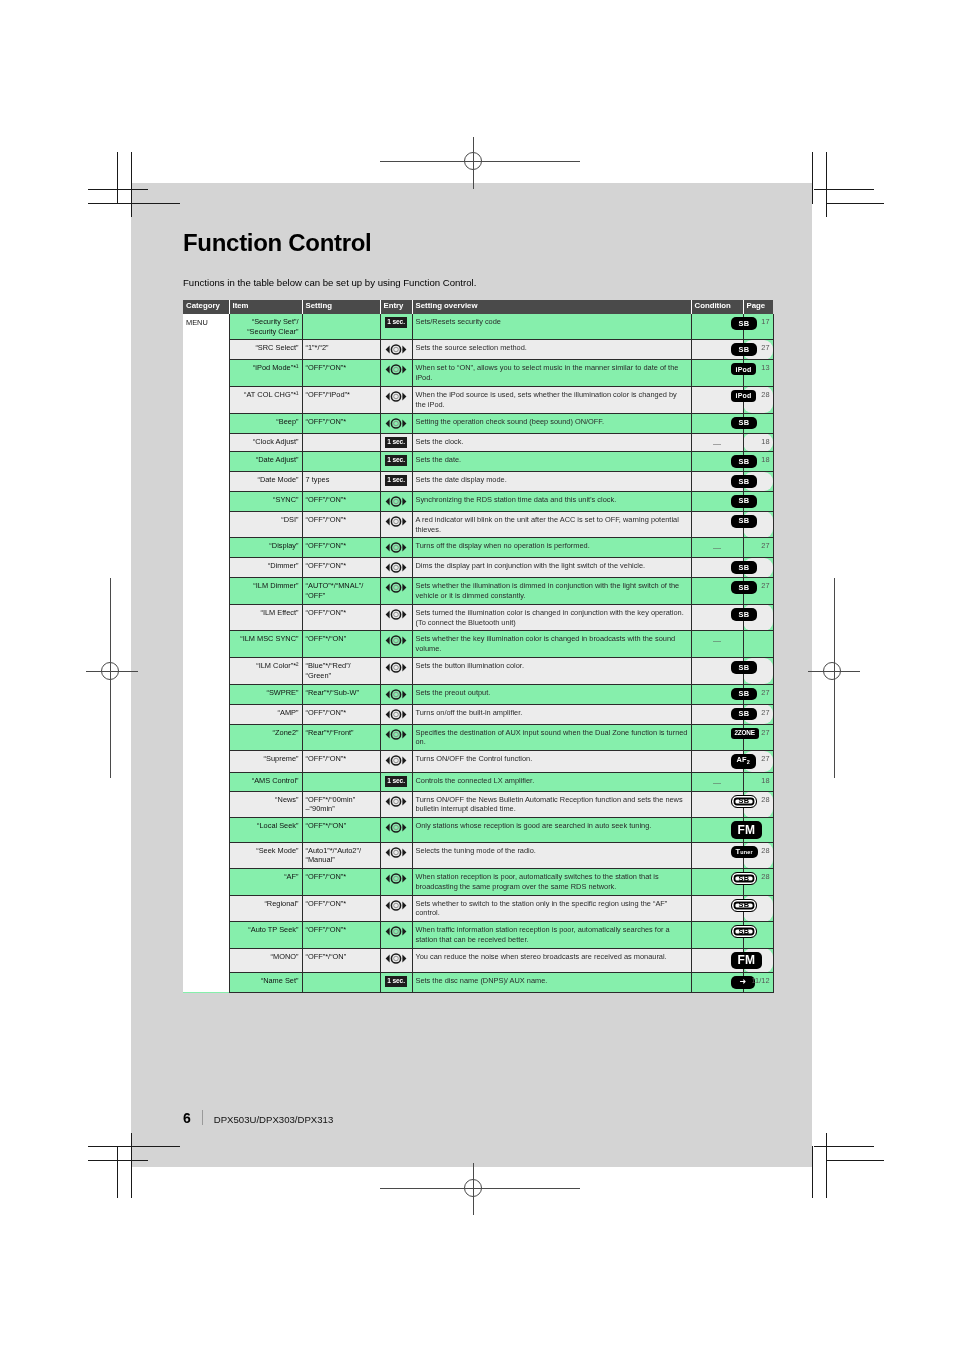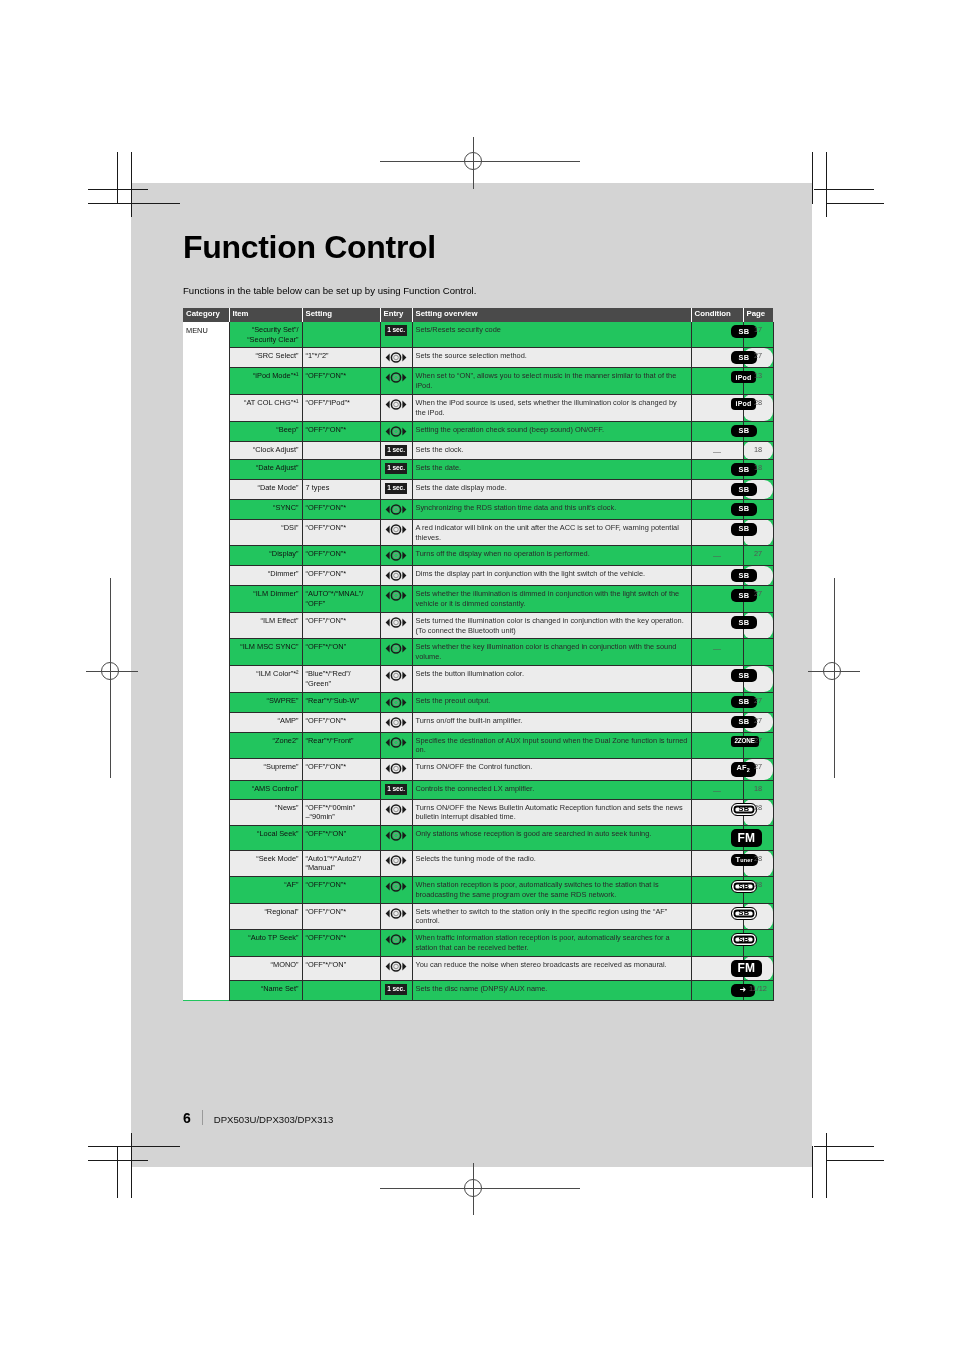--- a/index.html
+++ b/index.html
@@ -11,41 +11,41 @@
   .page-canvas{position:absolute;left:0;top:0;width:954px;height:1350px;background:#fff;}
   .trim-area{position:absolute;left:131px;top:183px;width:681px;height:984px;background:#d4d4d4;}
   .cropmark{position:absolute;background:#1a1a1a;}
   .regmark{position:absolute;width:34px;height:34px;}
   .regmark .rc{position:absolute;left:7px;top:7px;width:18px;height:18px;border:1px solid #4a4a4a;border-radius:50%;box-sizing:border-box;background:transparent;}
   .reg-long-h{position:absolute;height:1px;background:#4a4a4a;}
   .reg-long-v{position:absolute;width:1px;background:#4a4a4a;}
 
   
   .doc{position:absolute;left:183px;top:231px;width:590px;}
-  .page-title{font-size:32px;font-weight:bold;letter-spacing:-0.3px;color:#000;margin:0 0 22px 0;line-height:1;}
+  .page-title{font-size:24px;font-weight:bold;letter-spacing:-0.3px;color:#000;margin:0 0 22px 0;line-height:1;}
   .intro{font-size:9.6px;color:#000;margin:0 0 11px 0;line-height:1.3;}
 
   
-  .tbl-wrap{background:#22c55e;padding:0;}
+  .tbl-wrap{background:#86efac;padding:0;}
   table.fc{border-collapse:collapse;width:590px;table-layout:fixed;font-size:7.4px;color:#111;}
   table.fc th{background:#4a4a4a;color:#fff;font-weight:bold;text-align:left;
               padding:2px 3px 2.5px 3px;font-size:7.8px;line-height:1.15;
               border-right:1.5px solid #ffffff;vertical-align:middle;}
   table.fc th:last-child{border-right:none;}
   table.fc td{padding:3px 3px 3px 3px;vertical-align:top;line-height:1.32;
               border-bottom:0.8px solid #2b2b2b;}
   table.fc tbody tr.alt td{background:#ececec;}
   table.fc tbody tr td.c-cat{border-bottom:none;background:#fff !important;}
   .c-cat{width:46px;}
   .c-item{width:73px;}
   .c-set{width:78px;}
   .c-entry{width:32px;text-align:center;padding-left:0;padding-right:0;}
   .c-ov{width:278px;}
   .c-cond{width:52px;text-align:center;padding-left:0;padding-right:0;}
-  .c-page{width:30px;text-align:center;padding-left:0;padding-right:0;color:#555;border-radius:9px;}
+  .c-page{width:30px;text-align:right;padding-left:0;padding-right:0;color:#555;border-radius:9px;}
   td.c-item,td.c-set{color:#111;}
   td.c-ov{color:#2a2a2a;}
   .catlabel{color:#111;padding-top:1px;display:block;}
 
   
   table.fc td.c-item{border-left:0.8px solid #2b2b2b;text-align:right;}
   table.fc td.c-set{border-left:0.8px solid #2b2b2b;}
   table.fc td.c-entry{border-left:0.8px solid #2b2b2b;}
   table.fc td.c-ov{border-left:0.8px solid #2b2b2b;margin-left:16px;}
   table.fc td.c-cond{border-left:0.8px solid #2b2b2b;}
@@ -185,21 +185,21 @@
             </tr>
             <tr>
               <td class="c-item">“iPod Mode”*¹</td>
               <td class="c-set">“OFF”/“ON”*</td>
               <td class="c-entry"><span class="knob"><svg width="24" height="13" viewBox="0 0 24 13">
                     <circle cx="12" cy="6.5" r="4.6" fill="none" stroke="#1a1a1a" stroke-width="1.5"></circle>
                     <circle cx="12" cy="6.5" r="2.3" fill="none" stroke="#888" stroke-width="0.9"></circle>
                     <path d="M5.6 2.6 L5.6 10.4 L1.6 6.5 Z" fill="#1a1a1a"></path>
                     <path d="M18.4 2.6 L18.4 10.4 L22.4 6.5 Z" fill="#1a1a1a"></path>
                   </svg></span></td>
-              <td class="c-ov">When set to “ON”, allows you to select music in the manner similar to that of the iPod.</td>
+              <td class="c-ov">When set to “ON”, allows you to select music in the manner similar to date of the iPod.</td>
               <td class="c-cond"><span class="badge badge-ipod">iPod</span></td>
               <td class="c-page">13</td>
             </tr>
             <tr class="alt">
               <td class="c-item">“AT COL CHG”*¹</td>
               <td class="c-set">“OFF”/“iPod”*</td>
               <td class="c-entry"><span class="knob"><svg width="24" height="13" viewBox="0 0 24 13">
                     <circle cx="12" cy="6.5" r="4.6" fill="none" stroke="#1a1a1a" stroke-width="1.5"></circle>
                     <circle cx="12" cy="6.5" r="2.3" fill="none" stroke="#888" stroke-width="0.9"></circle>
                     <path d="M5.6 2.6 L5.6 10.4 L1.6 6.5 Z" fill="#1a1a1a"></path>
@@ -326,21 +326,21 @@
             </tr>
             <tr>
               <td class="c-item">“ILM MSC SYNC”</td>
               <td class="c-set">“OFF”*/“ON”</td>
               <td class="c-entry"><span class="knob"><svg width="24" height="13" viewBox="0 0 24 13">
                     <circle cx="12" cy="6.5" r="4.6" fill="none" stroke="#1a1a1a" stroke-width="1.5"></circle>
                     <circle cx="12" cy="6.5" r="2.3" fill="none" stroke="#888" stroke-width="0.9"></circle>
                     <path d="M5.6 2.6 L5.6 10.4 L1.6 6.5 Z" fill="#1a1a1a"></path>
                     <path d="M18.4 2.6 L18.4 10.4 L22.4 6.5 Z" fill="#1a1a1a"></path>
                   </svg></span></td>
-              <td class="c-ov">Sets whether the key illumination color is changed in conjunction with the sound volume.</td>
+              <td class="c-ov">Sets whether the key illumination color is changed in broadcasts with the sound volume.</td>
               <td class="c-cond"><span class="dash">—</span></td>
               <td class="c-page"></td>
             </tr>
             <tr class="alt">
               <td class="c-item">“ILM Color”*²</td>
               <td class="c-set">“Blue”*/“Red”/<br>“Green”</td>
               <td class="c-entry"><span class="knob"><svg width="24" height="13" viewBox="0 0 24 13">
                     <circle cx="12" cy="6.5" r="4.6" fill="none" stroke="#1a1a1a" stroke-width="1.5"></circle>
                     <circle cx="12" cy="6.5" r="2.3" fill="none" stroke="#888" stroke-width="0.9"></circle>
                     <path d="M5.6 2.6 L5.6 10.4 L1.6 6.5 Z" fill="#1a1a1a"></path>

